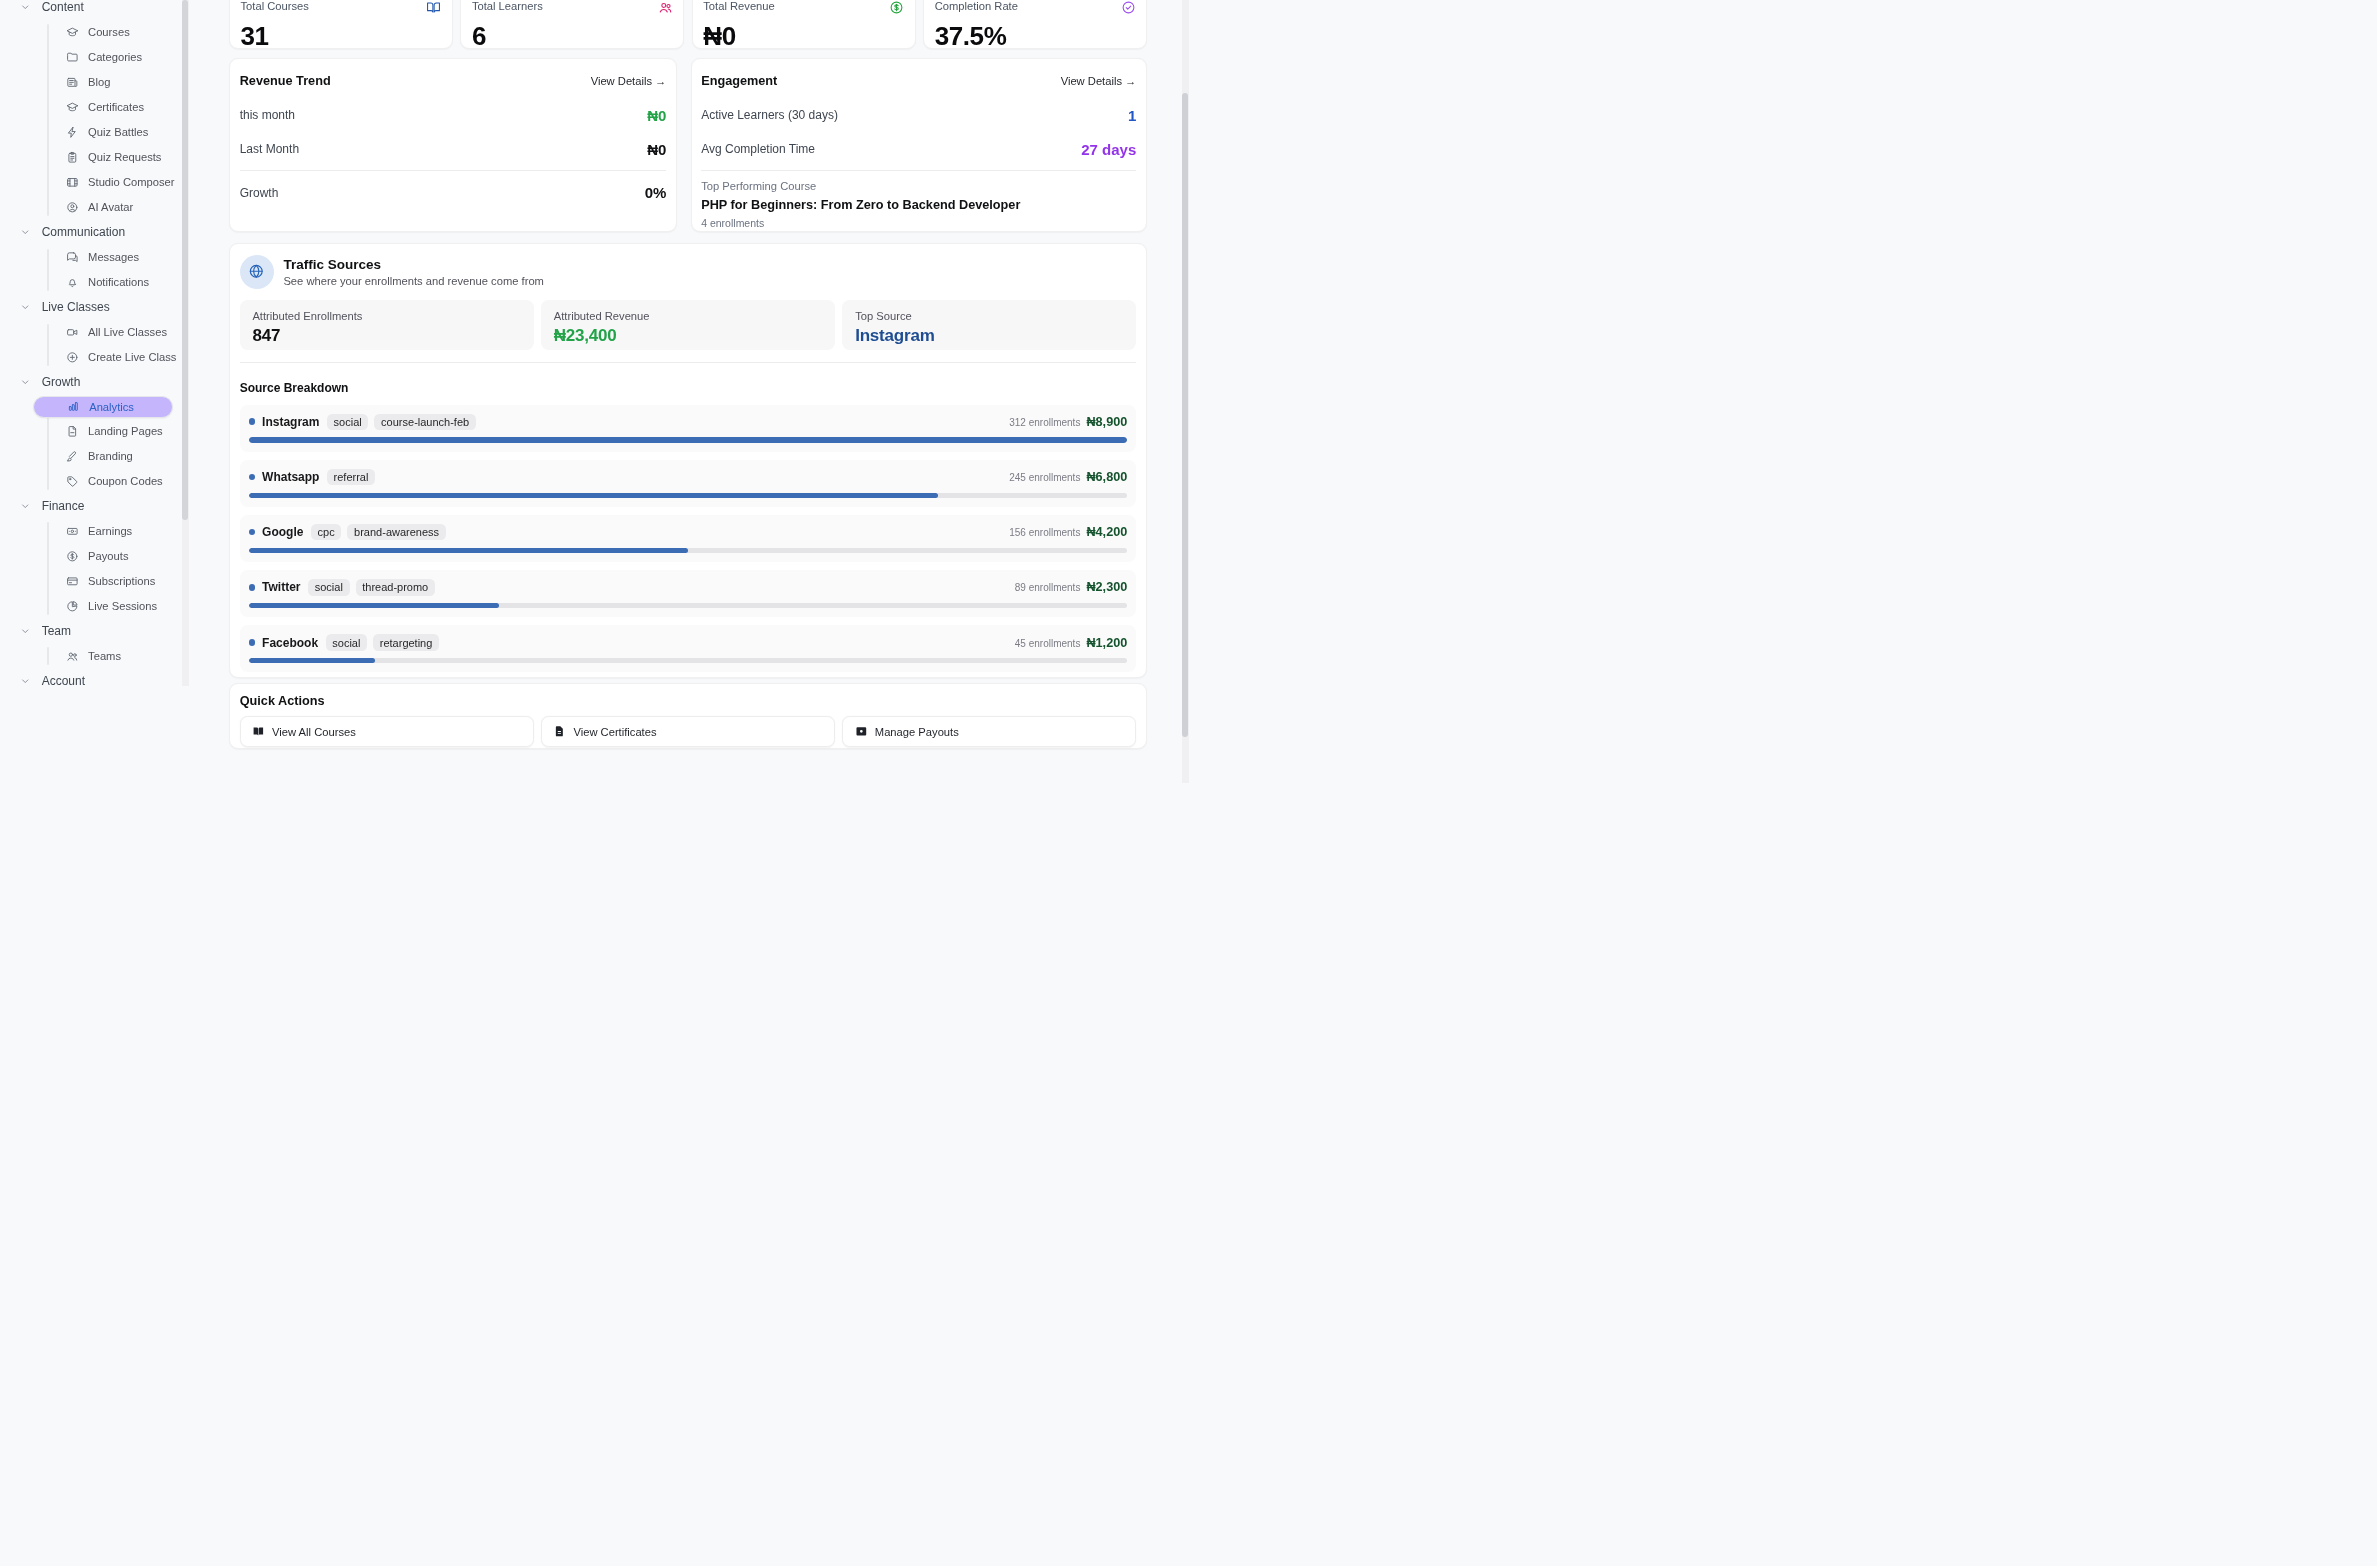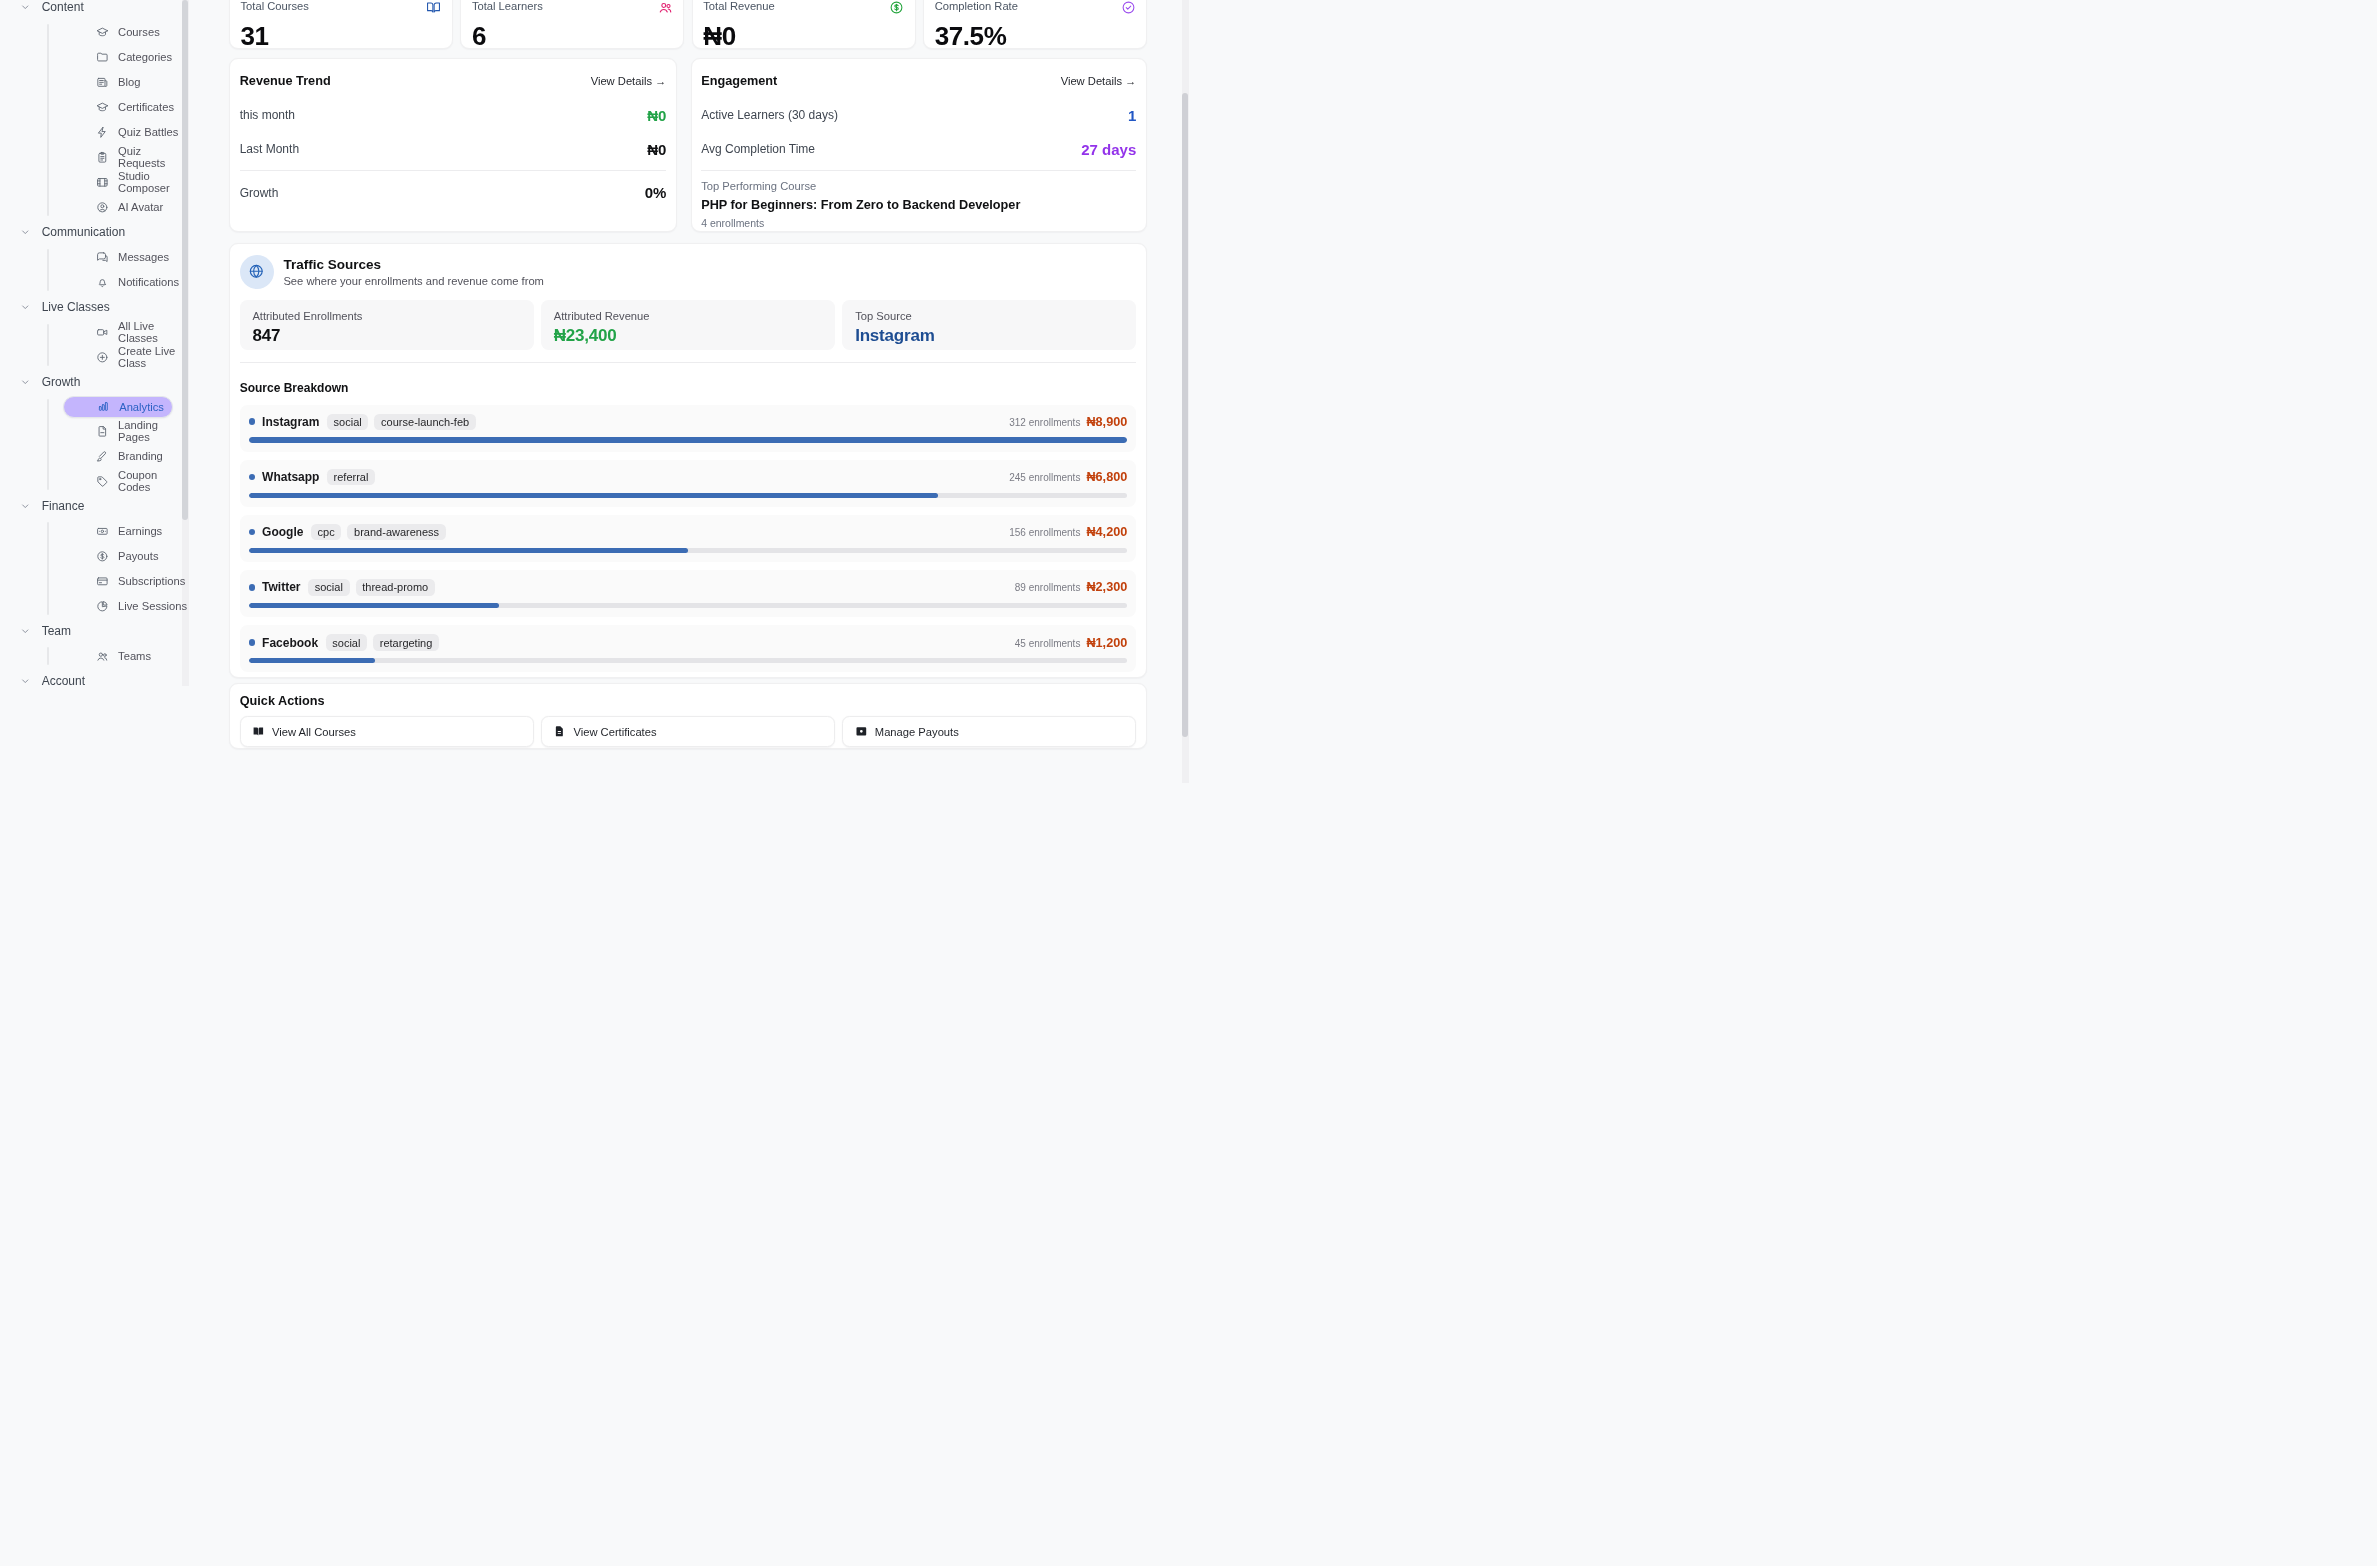--- a/index.html
+++ b/index.html
@@ -7,21 +7,21 @@
         font-family:"Liberation Sans","DejaVu Sans",sans-serif;color:#101113;}
   svg{display:block;width:100%;height:100%;fill:none;stroke:currentColor;stroke-width:1.7;
       stroke-linecap:round;stroke-linejoin:round;}
 
   
   .sidebar{position:absolute;left:0;top:0;width:189px;height:686px;}
   .nav{margin-top:-5.2px;}
   .group-header{height:25px;display:flex;align-items:center;padding-left:20px;gap:11.2px;
                 color:#3f4650;font-size:12px;cursor:pointer;}
   .chev{width:10.5px;height:10.5px;color:#6b7280;flex:0 0 auto;}
-  .items{position:relative;margin-left:47px;padding-left:30px;}
+  .items{position:relative;margin-left:47px;}
   .items::before{content:"";position:absolute;left:0;top:3.7px;bottom:3.7px;width:1.5px;
                  background:#e7e8ea;border-radius:1.5px;}
   .item{position:relative;z-index:1;height:25px;display:flex;align-items:center;gap:9.7px;
         padding-left:18.7px;color:#52525b;font-size:11.2px;cursor:pointer;box-sizing:border-box;}
   .ico{width:12.7px;height:12.7px;color:#5d6570;flex:0 0 auto;}
   .item.active{background:#c4b5fd;border:0.7px solid #e5e7ea;border-radius:748px;
                margin:0.7px 16.5px 0.7px -14.2px;padding-left:33px;height:22.5px;color:#2b62c4;
                box-shadow:0 0.7px 1.5px rgba(16,24,40,.05);}
   .item.active .ico{color:#2b62c4;}
   .sb-track{position:absolute;right:0;top:0;width:7.5px;height:686px;background:#f0f0f2;}
@@ -68,21 +68,21 @@
   .t-box-value{margin-top:4.5px;font-size:17px;font-weight:bold;color:#101113;letter-spacing:-0.2px;}
   .breakdown-title{margin-top:18px;font-size:12px;font-weight:bold;color:#101113;}
   .source-list{margin-top:9.7px;display:flex;flex-direction:column;gap:8.2px;}
   .source-row{background:#fafafa;border-radius:7.5px;height:47px;padding:9px;box-sizing:border-box;}
   .s-top{display:flex;align-items:center;}
   .dot{width:6.7px;height:6.7px;border-radius:50%;background:#3c6cb4;margin-right:6.7px;flex:0 0 auto;}
   .s-name{font-size:12px;font-weight:bold;color:#18181b;margin-right:7.5px;}
   .tag{background:#ebebed;border-radius:5.2px;padding:2.2px 6.7px;font-size:11px;color:#27272a;margin-right:6px;}
   .s-meta{margin-left:auto;display:flex;align-items:baseline;gap:6px;}
   .s-enr{font-size:10px;color:#7b7c85;margin-left:7px;}
-  .s-rev{font-size:12.7px;font-weight:bold;color:#c2410c;}
+  .s-rev{font-size:12.7px;font-weight:bold;color:#14532d;}
   .bar{margin-top:7.5px;height:5.2px;border-radius:3px;background:#e4e4e7;overflow:hidden;}
   .bar-fill{height:100%;border-radius:3px;background:#3c6cb4;}
 
   .quick{margin-top:5.2px;height:66px;padding:9.7px;}
   .q-title{font-size:12.7px;font-weight:bold;color:#101113;}
   .q-row{margin-top:8.2px;display:grid;grid-template-columns:repeat(3,1fr);gap:7.5px;}
   .q-btn{display:flex;align-items:center;gap:7.5px;background:#fff;border:0.7px solid #ededee;
          border-radius:7.5px;height:31px;padding:0 11.2px;box-shadow:0 0.7px 1.5px rgba(16,24,40,.05);
          cursor:pointer;font-size:11.2px;font-weight:500;color:#1f2228;box-sizing:border-box;}
   .q-ico{width:12.7px;height:12.7px;color:#1f2228;flex:0 0 auto;}

